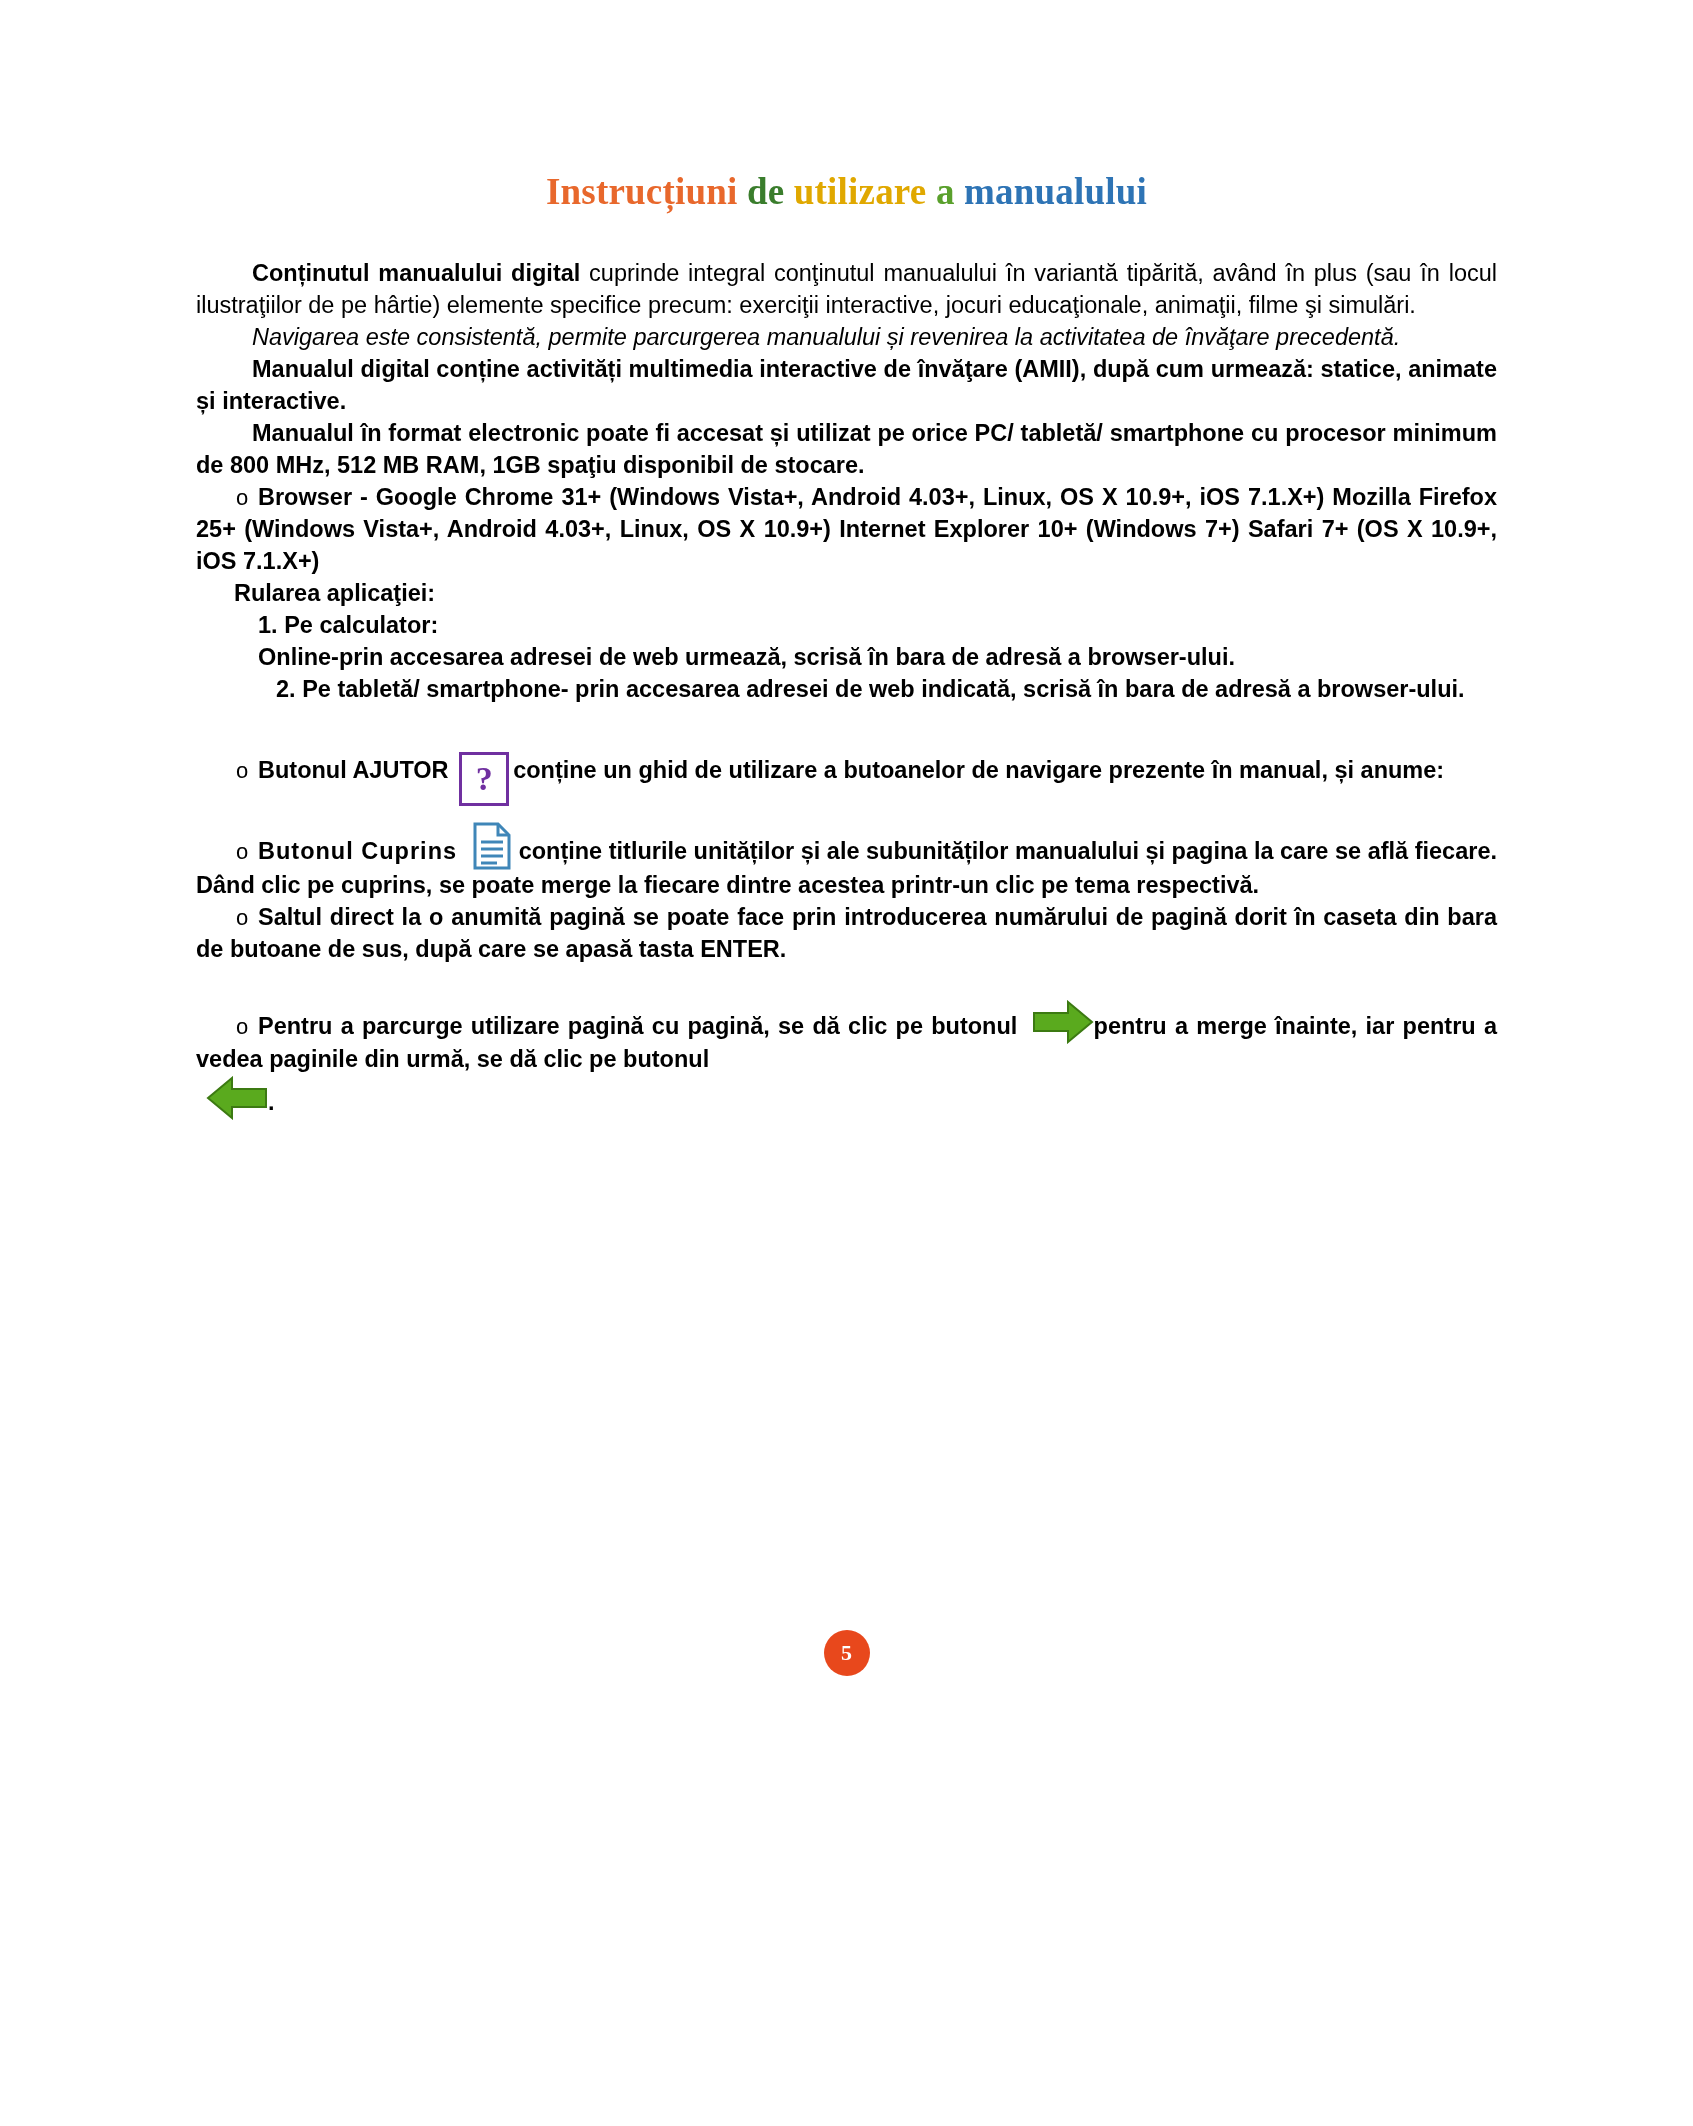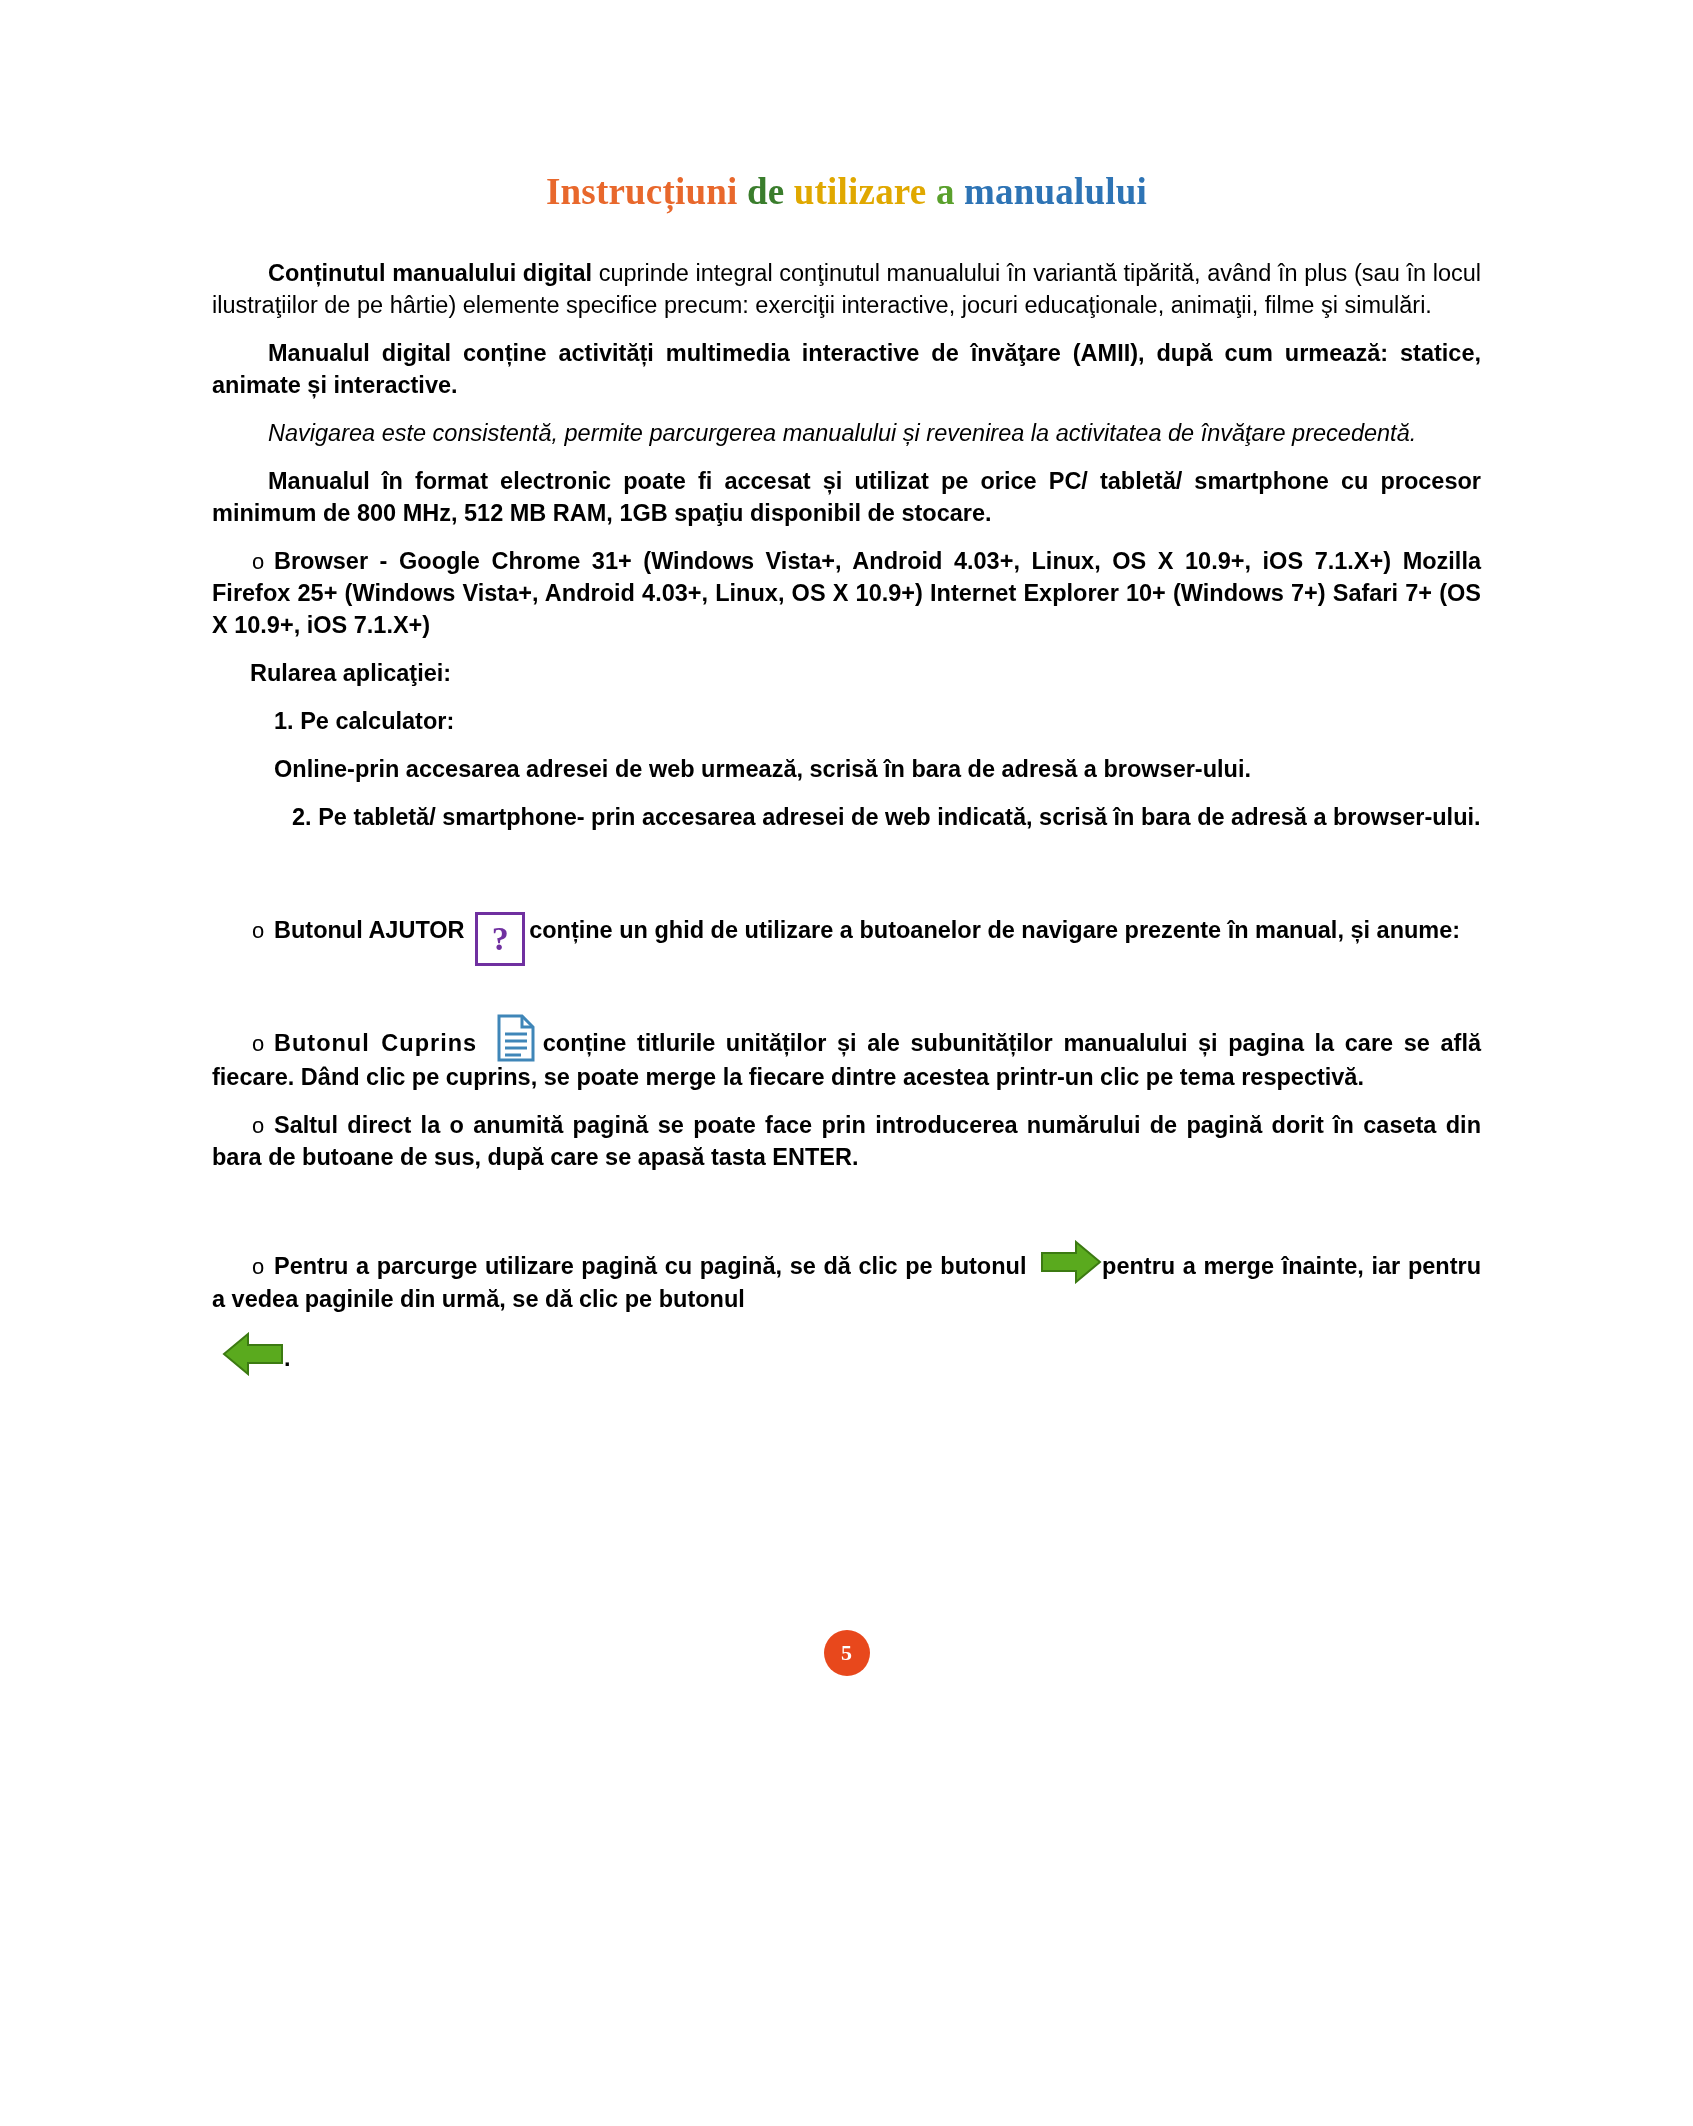--- a/index.html
+++ b/index.html
@@ -30,21 +30,21 @@
     line-height: 1.2;
   }
   .t1 { color: #e8682c; }
   .t2 { color: #3a7d2c; }
   .t3 { color: #e0a800; }
   .t4 { color: #5aa02c; }
   .t5 { color: #2e74b5; }
 
   
   p {
-    margin: 16px;
+    margin: 0;
     font-size: 23.5px;
     line-height: 1.36;
     text-align: justify;
     text-justify: inter-word;
   }
   .ind { text-indent: 56px; }
   .b { font-weight: bold; }
   .i { font-style: italic; }
 
   .p-reg { font-weight: bold; }
@@ -134,23 +134,23 @@
 <body>
 
 <div class="page">
 
   <h1 class="doc-title">
     <span class="t1">Instrucțiuni </span><span class="t2">de </span><span class="t3">utilizare </span><span class="t4">a </span><span class="t5">manualului</span>
   </h1>
 
   <p class="ind"><span class="b">Conținutul manualului digital</span><span> cuprinde integral conţinutul manualului în variantă tipărită, având în plus (sau în locul ilustraţiilor de pe hârtie) elemente specifice precum: exerciţii interactive, jocuri educaţionale, animaţii, filme şi simulări.</span></p>
 
+  <p class="ind i">Navigarea este consistentă, permite parcurgerea manualului și revenirea la activitatea de învăţare precedentă.</p>
+
   <p class="ind b">Manualul digital conține activități multimedia interactive de învăţare (AMII), după cum urmează: statice, animate și interactive.</p>
-
-  <p class="ind i">Navigarea este consistentă, permite parcurgerea manualului și revenirea la activitatea de învăţare precedentă.</p>
 
   <p class="ind b">Manualul în format electronic poate fi accesat și utilizat pe orice PC/ tabletă/ smartphone cu procesor minimum de 800 MHz, 512 MB RAM, 1GB spaţiu disponibil de stocare.</p>
 
 
   <p class="bullet-row"><span class="bullet-o">o</span><span class="b">Browser - Google Chrome 31+</span><span class="p-reg"> (Windows Vista+, Android 4.03+, Linux, OS X 10.9+, iOS 7.1.X+) </span><span class="b">Mozilla Firefox 25+</span><span class="p-reg"> (Windows Vista+, Android 4.03+, Linux,  OS X 10.9+) </span><span class="b">Internet Explorer 10+</span><span class="p-reg"> (Windows 7+) </span><span class="b">Safari 7+</span><span class="p-reg"> (OS X 10.9+, iOS 7.1.X+)</span></p>
 
 
   <p class="b" style="text-indent:38px">Rularea aplicaţiei:</p>
 
   <p class="b" style="text-indent:62px">1. Pe calculator:</p>

